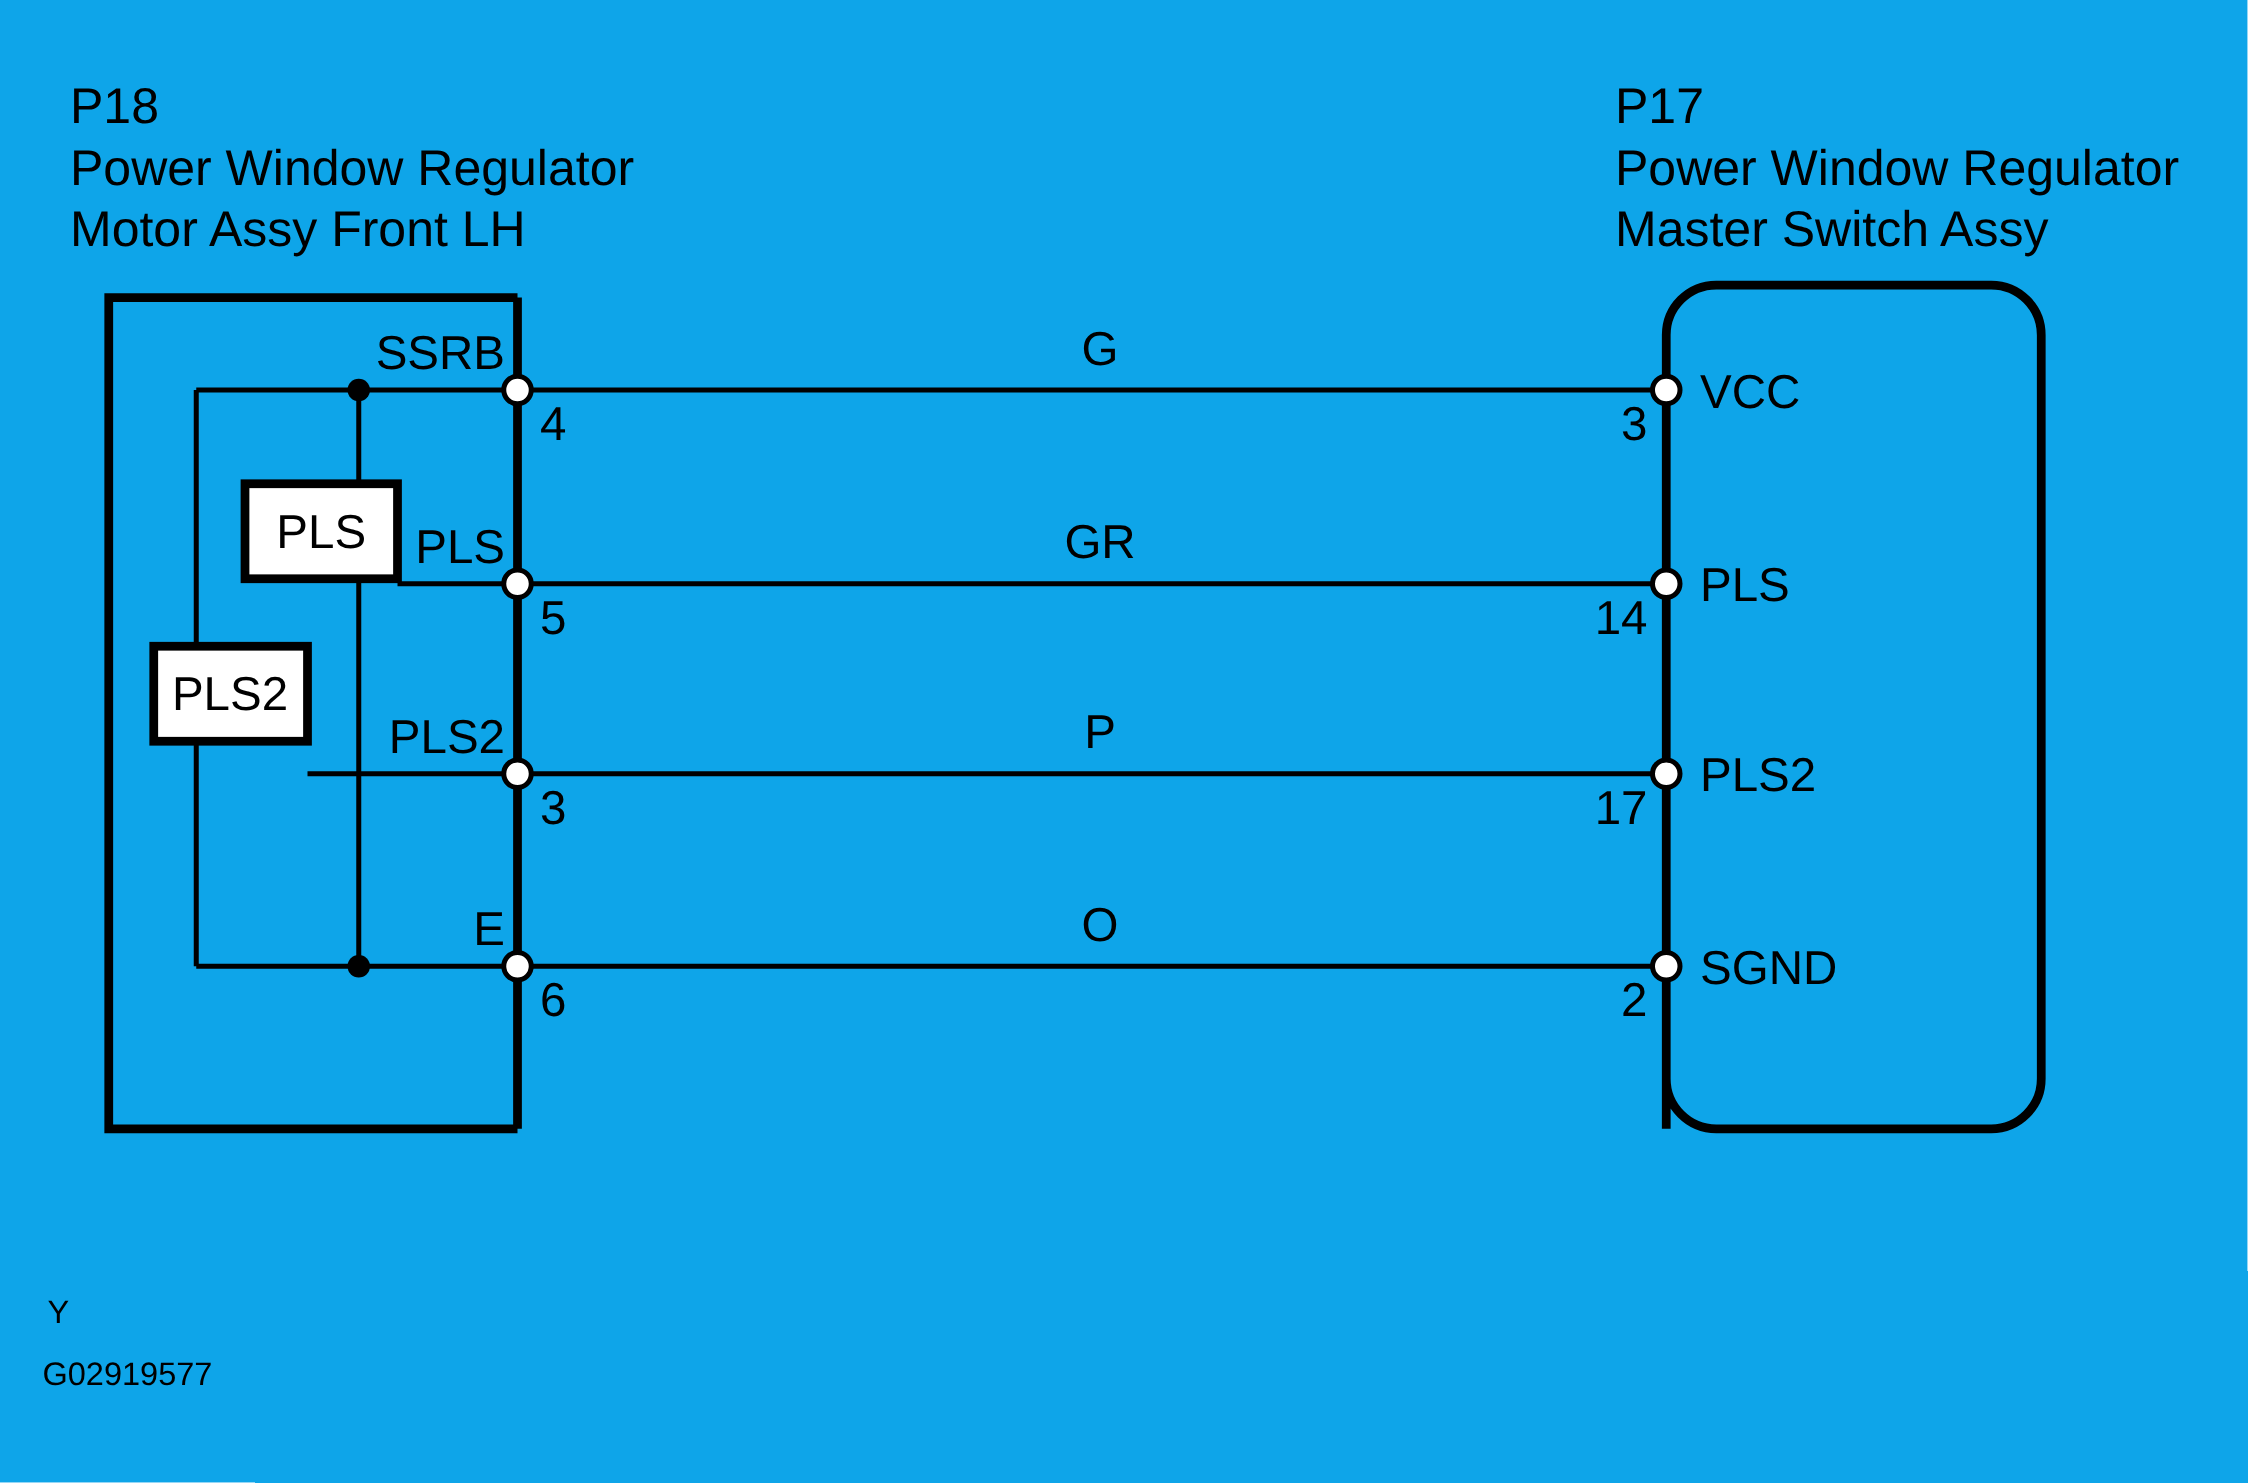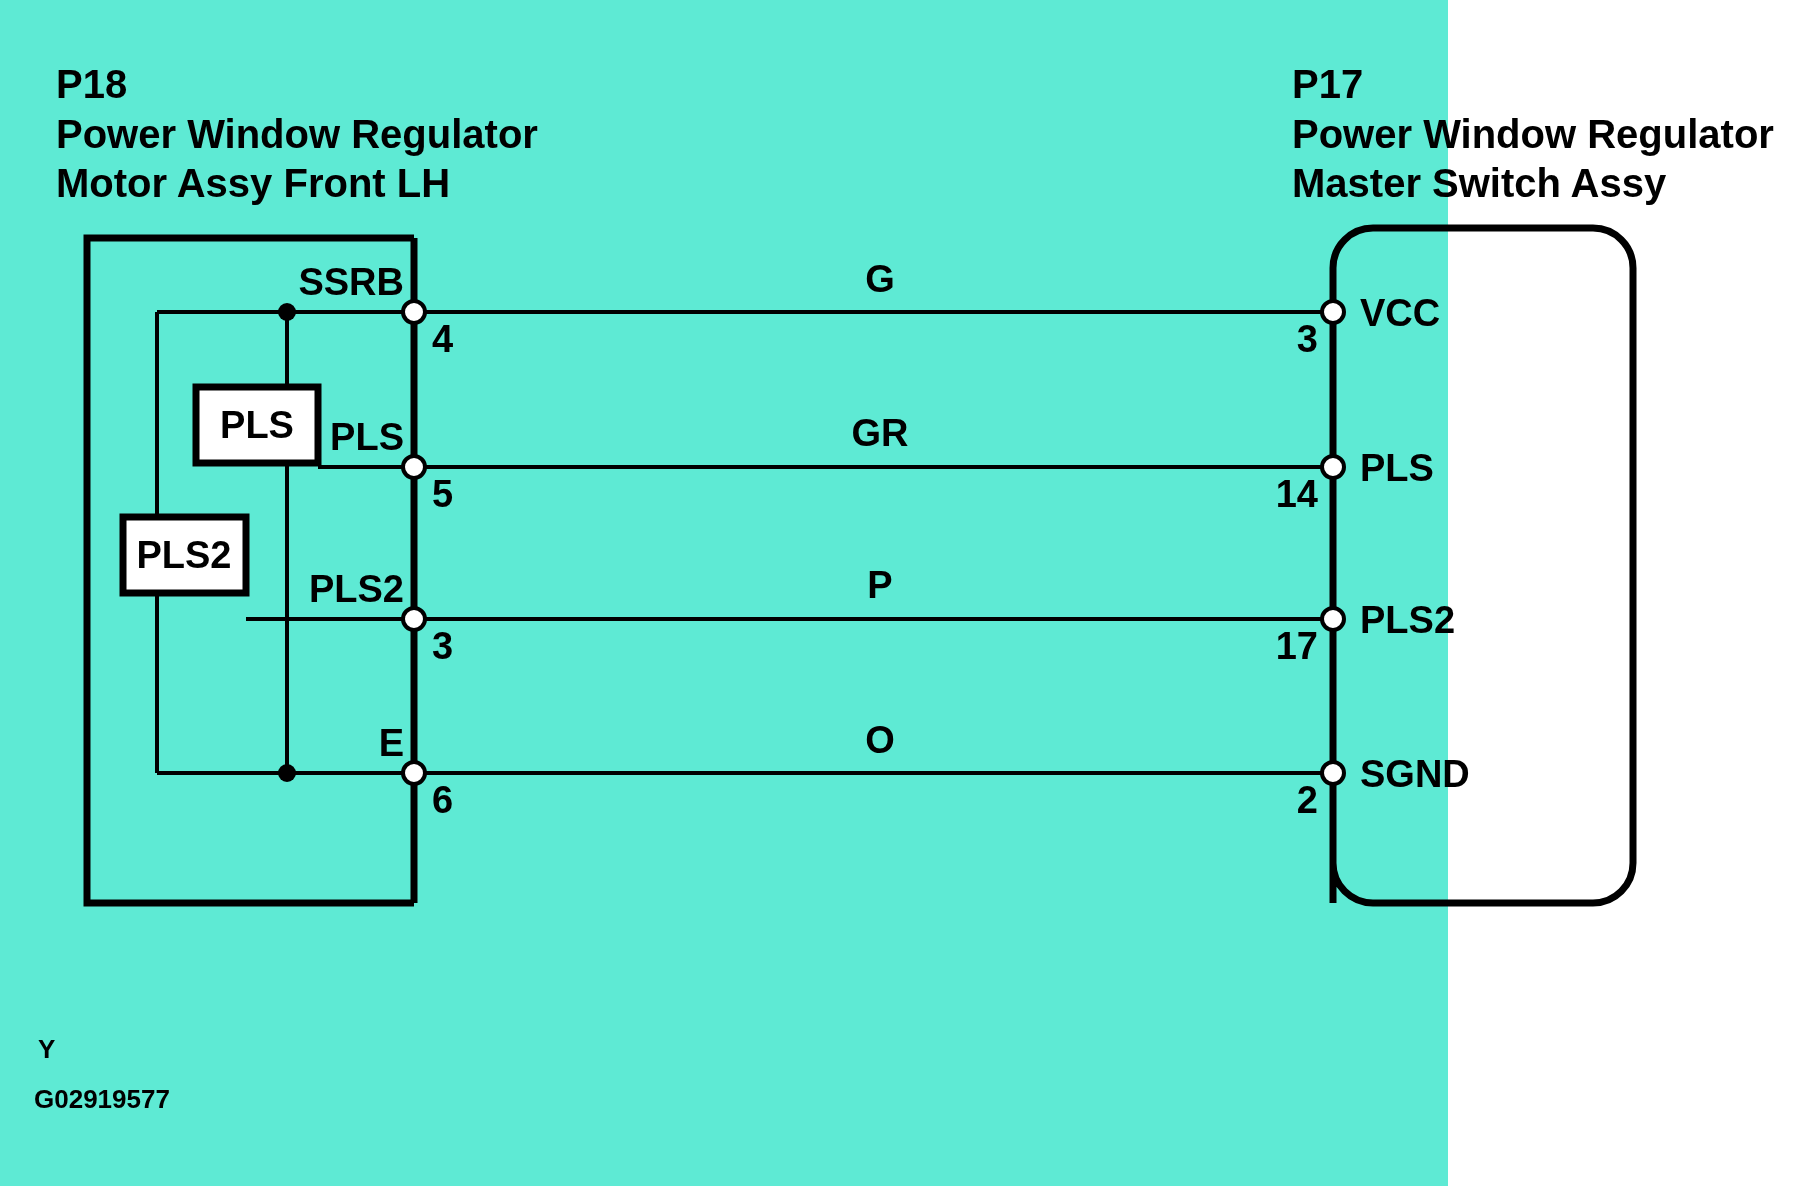--- a/index.html
+++ b/index.html
@@ -10,24 +10,23 @@
   }
   body {
     width: 1798px;
     height: 1186px;
     font-family: "Liberation Sans", sans-serif;
     color: #000000;
     overflow: hidden;
   }
   #diagram-root {
     position: relative;
-    width: 1448px;
+    width: 1798px;
     height: 1186px;
-    background: #5eead4;
-    font-weight: bold;
+    background: #0ea5e9;
   }
   svg#wiring-svg {
     position: absolute;
     left: 0;
     top: 0;
     width: 1798px;
     height: 1186px;
     display: block;
   }
   text {

